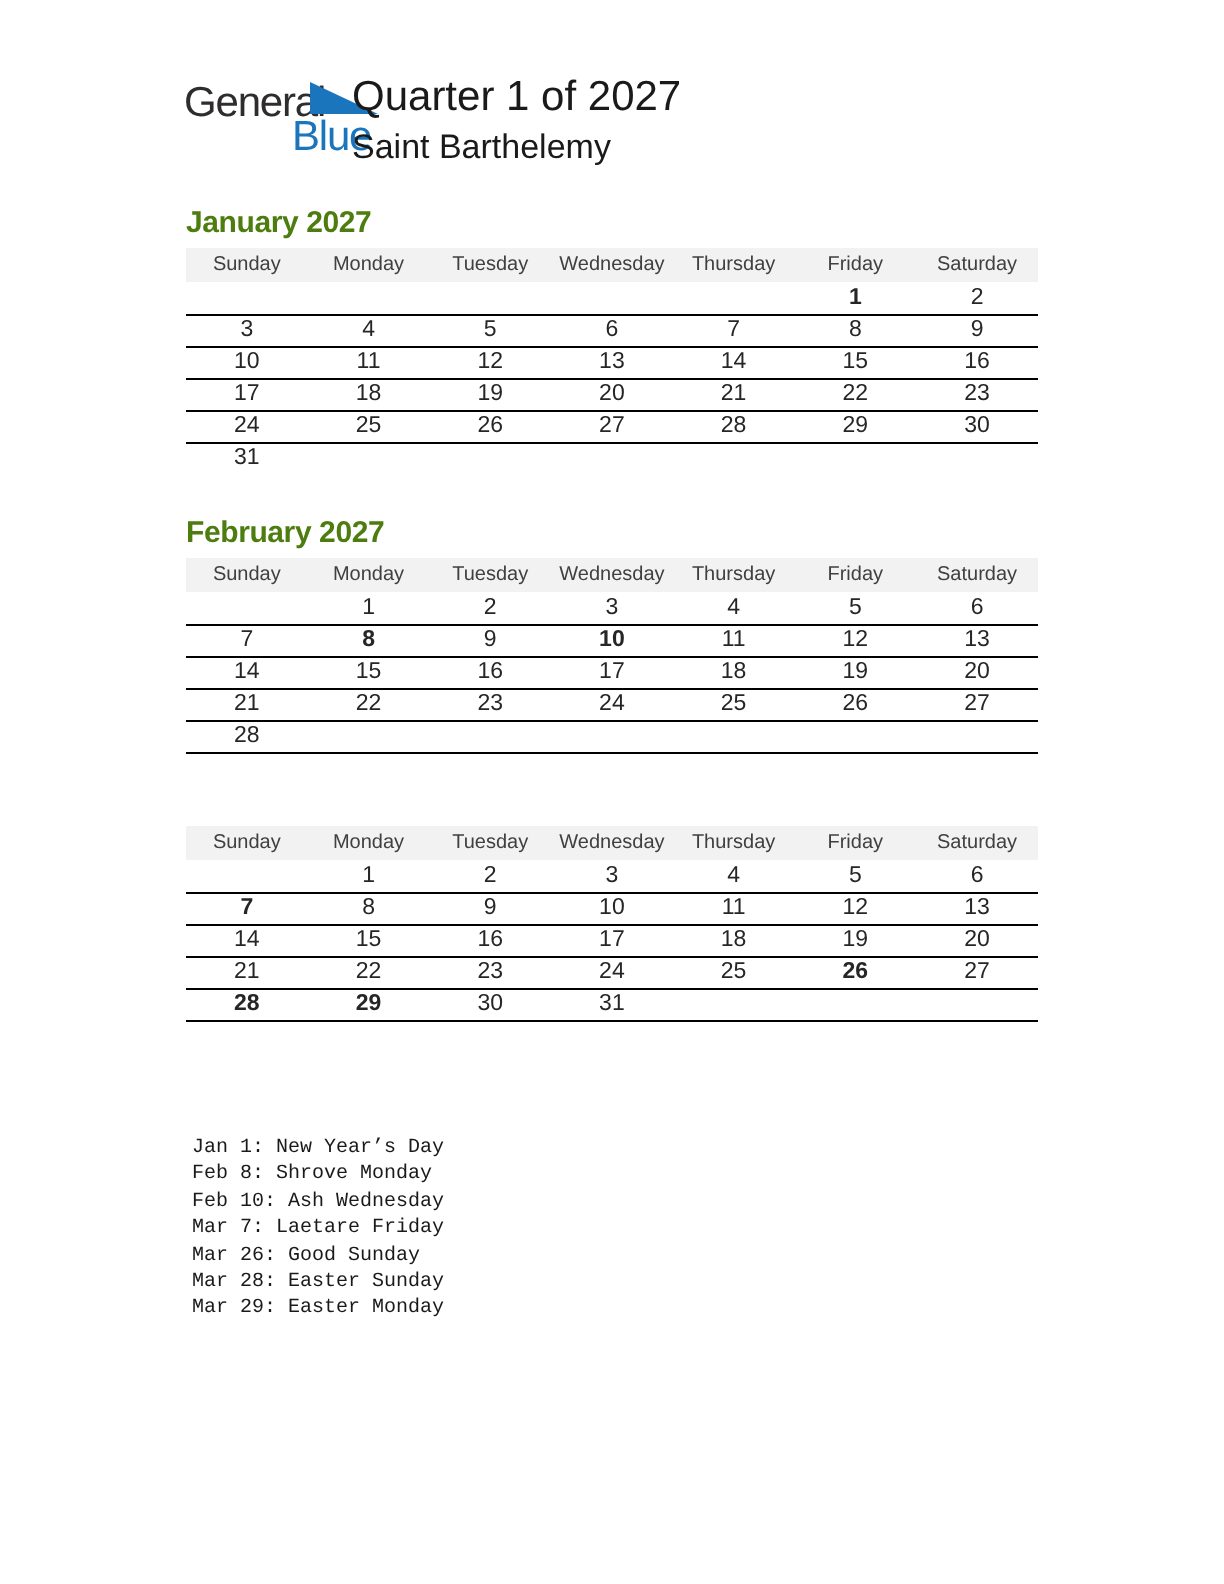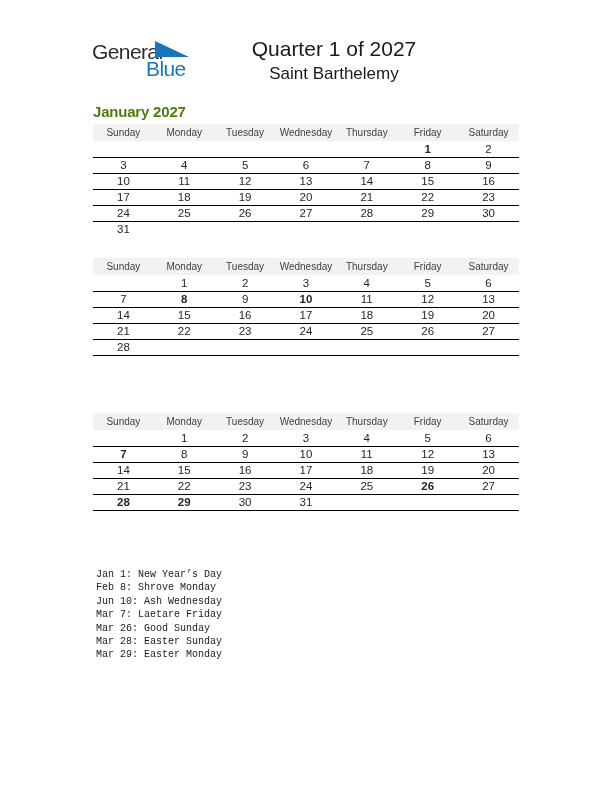--- a/index.html
+++ b/index.html
@@ -31,22 +31,22 @@
     background: var(--blue);
     clip-path: polygon(0 0, 100% 100%, 0 100%);
   }
   .logo-blue {
     position: absolute; left: 54px; top: 17px;
     font-size: 21px; letter-spacing: -0.6px; color: var(--blue);
   }
 
   
   .titles {
-    position: absolute; top: 37px; right: 108px;
-    width: 340px; text-align: center;
+    position: absolute; top: 37px; right: 96px;
+    width: 340px; text-align: left;
   }
   .page-title { font-size: 21px; color: #1a1a1a; line-height: 24px; }
   .page-subtitle { font-size: 17px; color: #1a1a1a; line-height: 21px; margin-top: 2px; }
 
   
   .month { position: absolute; left: 93px; width: 426px; }
   .month-jan { top: 103px; }
   .month-feb { top: 258px; }
   .month-mar { top: 413px; }
   .month h2 {
@@ -157,20 +157,21 @@
           <td></td>
           <td></td>
           <td></td>
           <td></td>
         </tr>
       </tbody>
     </table>
 </section>
 
 <section class="month month-feb">
+  <h2>February 2027</h2>
   <table class="cal">
       <tbody>
         <tr class="hdr">
           <td>Sunday</td>
           <td>Monday</td>
           <td>Tuesday</td>
           <td>Wednesday</td>
           <td>Thursday</td>
           <td>Friday</td>
           <td>Saturday</td>
@@ -299,18 +300,18 @@
           <td></td>
           <td></td>
         </tr>
       </tbody>
     </table>
 </section>
 
 <ul class="holidays">
     <li>Jan 1: New Year’s Day</li>
     <li>Feb 8: Shrove Monday</li>
-    <li>Jun 10: Ash Wednesday</li>
+    <li>Feb 10: Ash Wednesday</li>
     <li>Mar 7: Laetare Friday</li>
     <li>Mar 26: Good Sunday</li>
     <li>Mar 28: Easter Sunday</li>
     <li>Mar 29: Easter Monday</li>
   </ul>
 
 </body></html>

